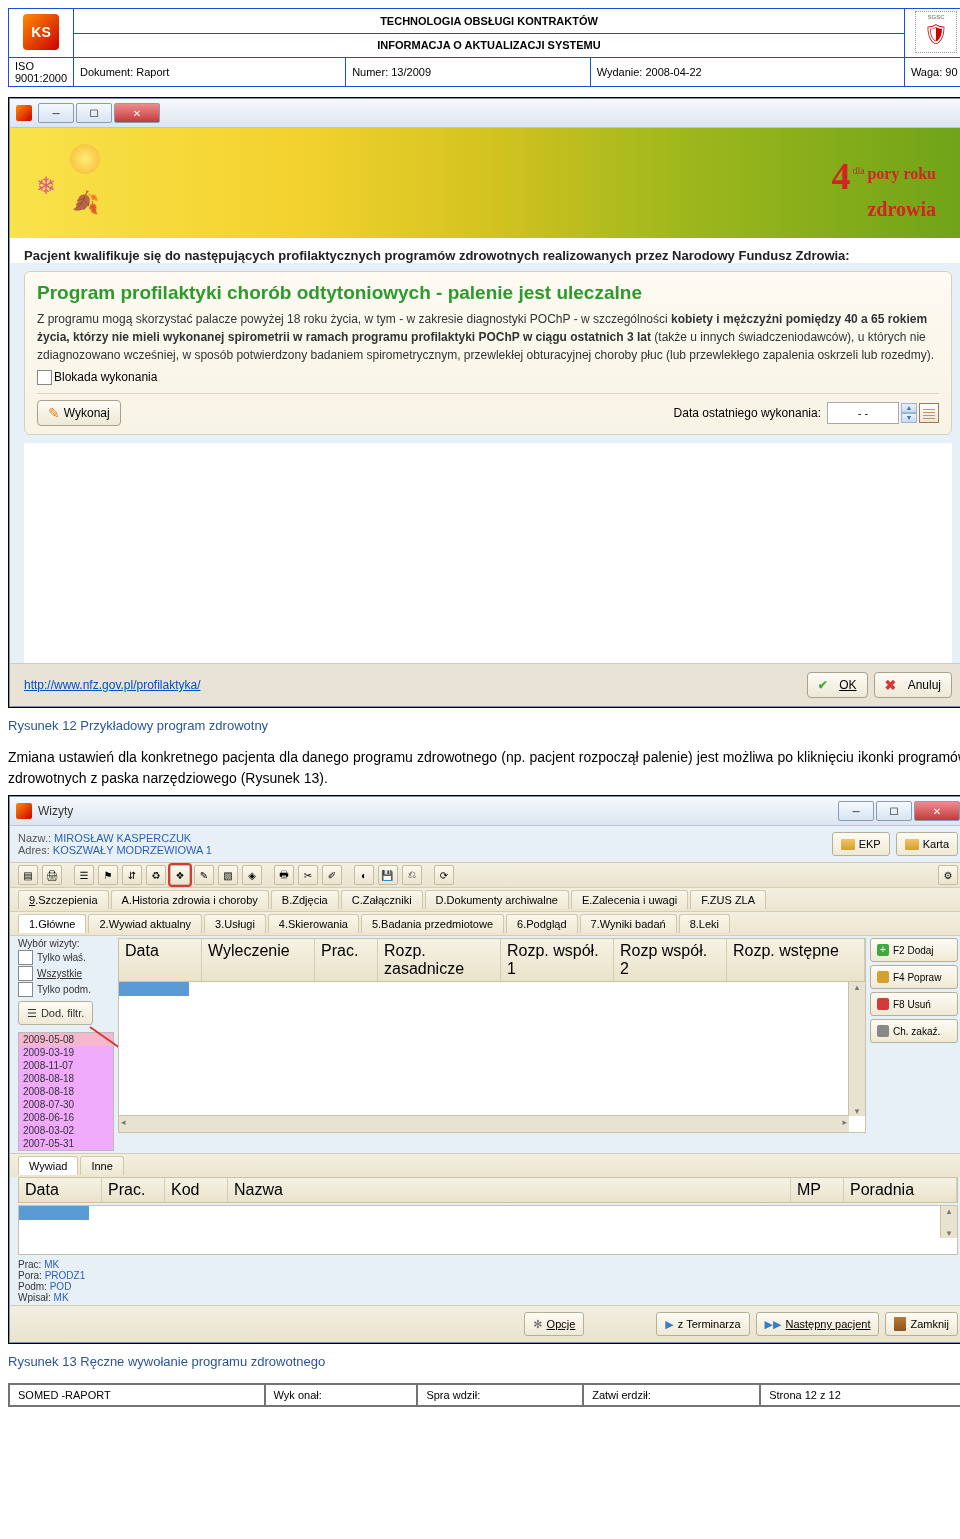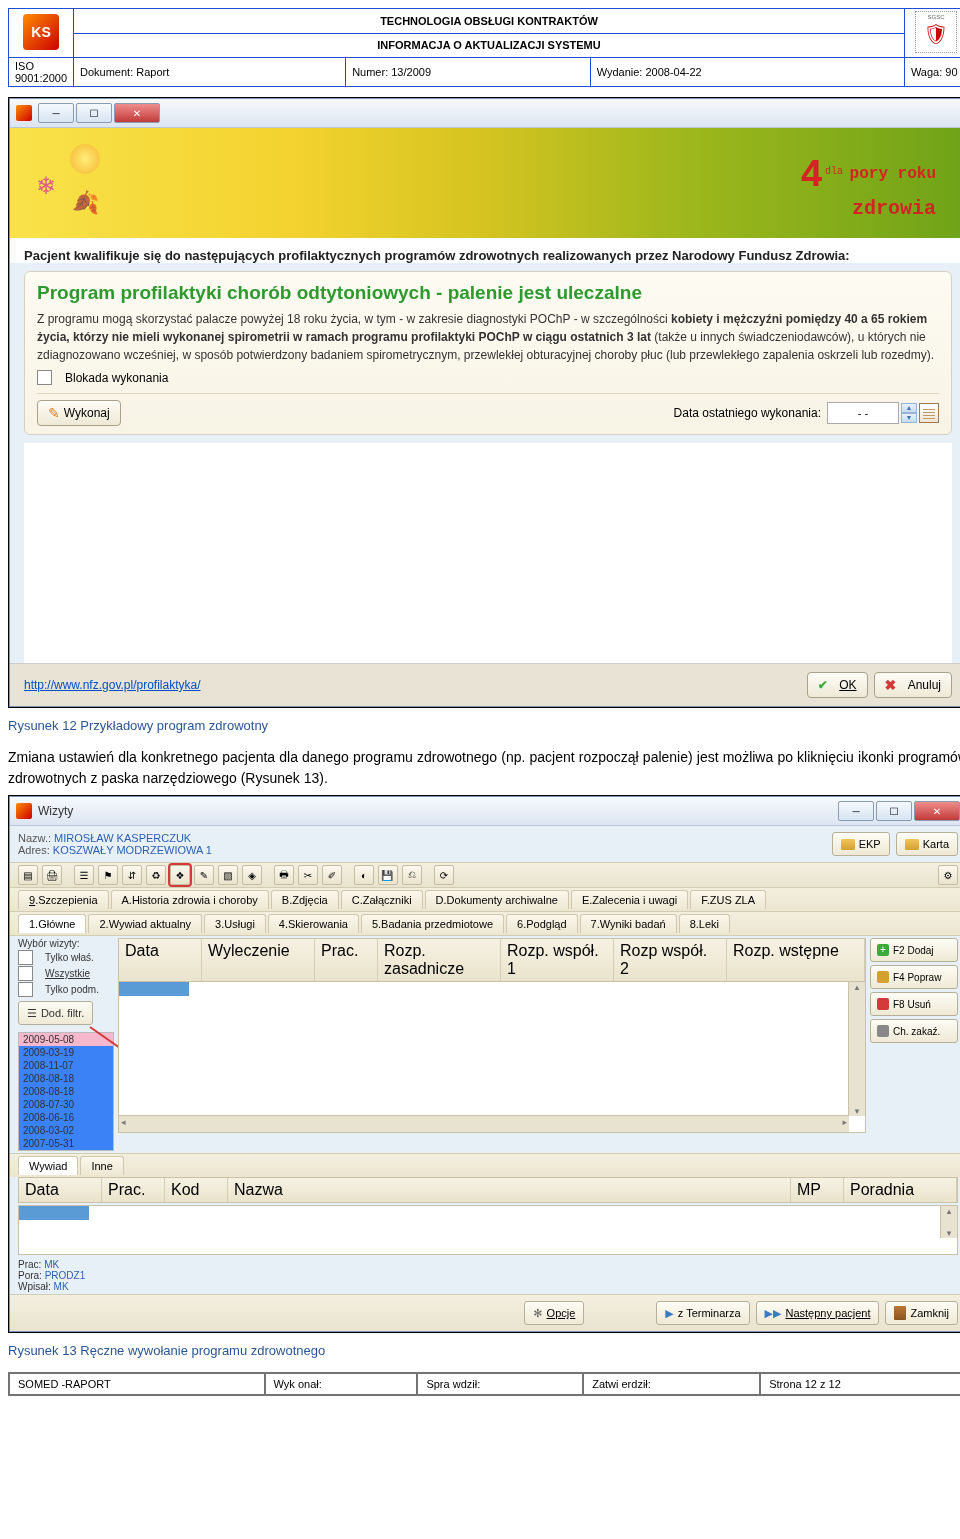--- a/index.html
+++ b/index.html
@@ -23,30 +23,30 @@
 .win-btn{width:34px;height:18px;border:1px solid #8a9cb2;border-radius:2px;display:flex;align-items:center;justify-content:center;font-size:10px}
 .win-btn.min{background:linear-gradient(#f5f9fd,#d7e4f2)}
 .win-btn.max{background:linear-gradient(#f5f9fd,#d7e4f2)}
 .win-btn.close{background:linear-gradient(#f08c8c,#c23a3a);color:#fff;width:44px}
 .banner{height:110px;background:linear-gradient(90deg,#f9e24a 0%,#f3d22e 30%,#d4c320 50%,#9fb81c 70%,#6fa318 100%);position:relative;overflow:hidden}
 .banner-art{position:absolute;left:20px;top:12px;width:90px;height:86px}
 .sun{position:absolute;left:40px;top:4px;width:30px;height:30px;background:radial-gradient(circle,#ffec7a,#f6b52a);border-radius:50%}
 .sun::before,.sun::after{content:"";position:absolute;background:#f6b52a}
 .flake{position:absolute;left:6px;top:32px;width:28px;height:28px;color:#e05b8b;font-size:24px}
 .leaf{position:absolute;left:42px;top:50px;width:28px;height:28px;color:#e6802b;font-size:22px}
-.banner-brand{position:absolute;right:30px;top:26px;text-align:right;color:#d42323;font-family:Liberation Mono, monospace}
+.banner-brand{position:absolute;right:30px;top:26px;text-align:right;color:#d42323;font-family:Liberation Serif, serif}
 .banner-brand .four{font-size:38px;font-weight:bold;display:inline-block;vertical-align:middle}
 .banner-brand .dla{font-size:10px;display:inline-block;vertical-align:super;margin-left:2px}
 .banner-brand .pory{font-size:16px;font-weight:bold}
 .banner-brand .zdrowia{font-size:20px;font-weight:bold}
 .qualify{background:#fff;padding:10px 14px 0;font-size:13px;font-weight:bold;color:#222}
 .program-box{margin:8px 14px;border:1px solid #d5d0c0;background:linear-gradient(#fdfbf2,#f7f3e5);border-radius:6px;padding:10px 12px 0}
 .program-title{color:#2e9a2e;font-size:19px;font-weight:bold;margin-bottom:6px}
 .program-desc{font-size:12px;color:#333;line-height:1.5}
-.chk-row{margin:6px 0 0;display:flex;align-items:center;gap:13px;font-size:12px}
+.chk-row{margin:6px 0 0;display:flex;align-items:flex-start;gap:2px;font-size:12px}
 .chk{width:13px;height:13px;border:1px solid #888;background:#fff}
 .prog-toolbar{display:flex;align-items:center;margin-top:8px;padding:6px 0 8px;border-top:1px solid #ddd6c2}
 .btn3d{display:inline-flex;align-items:center;gap:4px;height:24px;padding:0 10px;border:1px solid #a8a28c;border-radius:4px;background:linear-gradient(#fdfcf6,#eee9d6);font-size:12px}
 .wand{color:#e07b1a;font-size:14px}
 .date-lbl{margin-left:auto;margin-right:6px;font-size:12px}
 .date-field{width:70px;height:20px;border:1px solid #aaa;background:#fff;text-align:center;font-size:11px;line-height:20px}
 .spinner{width:16px;height:20px;display:inline-flex;flex-direction:column;margin-left:2px}
 .spinner span{flex:1;border:1px solid #97b4d6;background:linear-gradient(#e8f0fa,#c9dbef);font-size:7px;text-align:center;color:#4573a7}
 .cal-icon{width:18px;height:18px;border:1px solid #a07850;background:linear-gradient(#fff,#f0e5d5);margin-left:2px;position:relative}
 .cal-icon::after{content:"";position:absolute;top:5px;left:3px;right:3px;bottom:3px;background:repeating-linear-gradient(#c09860 0 1px,transparent 1px 3px)}
@@ -72,22 +72,22 @@
 .tb-sep{width:4px}
 .tb-ic.hot{outline:2px solid #d43a3a;position:relative}
 .red-arrow{position:absolute;width:110px;height:2px;background:#d43a3a;top:90px;left:80px;transform:rotate(35deg);transform-origin:left}
 .red-arrow::after{content:"";position:absolute;right:-2px;top:-4px;border:5px solid transparent;border-left-color:#d43a3a}
 .tabs1,.tabs2{display:flex;padding:2px 8px;background:linear-gradient(#f3efdf,#ece5cf);font-size:11px;border-bottom:1px solid #d4cdb5}
 .tab{padding:3px 10px;border:1px solid #cfc8af;border-bottom:none;margin-right:2px;background:linear-gradient(#faf7eb,#eee8d3);border-radius:3px 3px 0 0}
 .tab u{text-decoration:underline}
 .tab.active{background:#fff}
 .wiz-body{display:flex;padding:2px 8px;position:relative}
 .wiz-left{width:96px;font-size:10px;color:#333}
-.chk-line{display:flex;align-items:center;gap:12px;margin:1px 0}
-.date-list{margin-top:4px;border:1px solid #bbb;background:#3b82f6;font-size:10px}
+.chk-line{display:flex;align-items:center;gap:4px;margin:1px 0}
+.date-list{margin-top:4px;border:1px solid #bbb;background:#f0abfc;font-size:10px}
 .date-list div{padding:1px 4px}
 .date-list .sel{background:#f6b8cd}
 .dod-btn{margin:3px 0}
 .wiz-main{flex:1;margin-left:4px;position:relative}
 .grid-head{display:flex;background:linear-gradient(#f6f2e3,#eae3cc);border:1px solid #c9c2a9;font-size:16px}
 .grid-head div{padding:3px 6px;border-right:1px solid #d4cdb5}
 .grid-body{height:150px;background:#fff;border:1px solid #c9c2a9;border-top:none;position:relative}
 .grid-body .cursor-row{position:absolute;top:0;left:0;width:70px;height:14px;background:#5b9bd5}
 .scroll-v{position:absolute;right:0;top:0;bottom:16px;width:16px;background:#e8e3d0;border-left:1px solid #c9c2a9}
 .scroll-v::before{content:"▴";position:absolute;top:0;left:0;right:0;text-align:center;font-size:9px;color:#777}
@@ -353,20 +353,21 @@
           <div style="width:100px">Poradnia</div>
         </div>
       </div>
       <div class="wiz-bottom-grid">
         <div class="cursor-row" style="width:70px;height:14px;background:#5b9bd5"></div>
         <div class="scroll-v"></div>
       </div>
       <div class="wiz-meta">
         <div><span>Prac:</span> <span class="ml">MK</span></div>
         <div><span>Pora:</span> <span class="ml">PRODZ1</span></div>
+        <div><span>Podm:</span> <span class="ml">POD</span></div>
         <div><span>Wpisał:</span> <span class="ml">MK</span></div>
       </div>
       <div class="wiz-footer">
         <div class="spacer"></div>
         <div class="fbtn">
             <span class="gear-ic">✻</span> 
             <u>Opcje</u>
           </div>
         <div style="width:60px"></div>
         <div class="fbtn">

